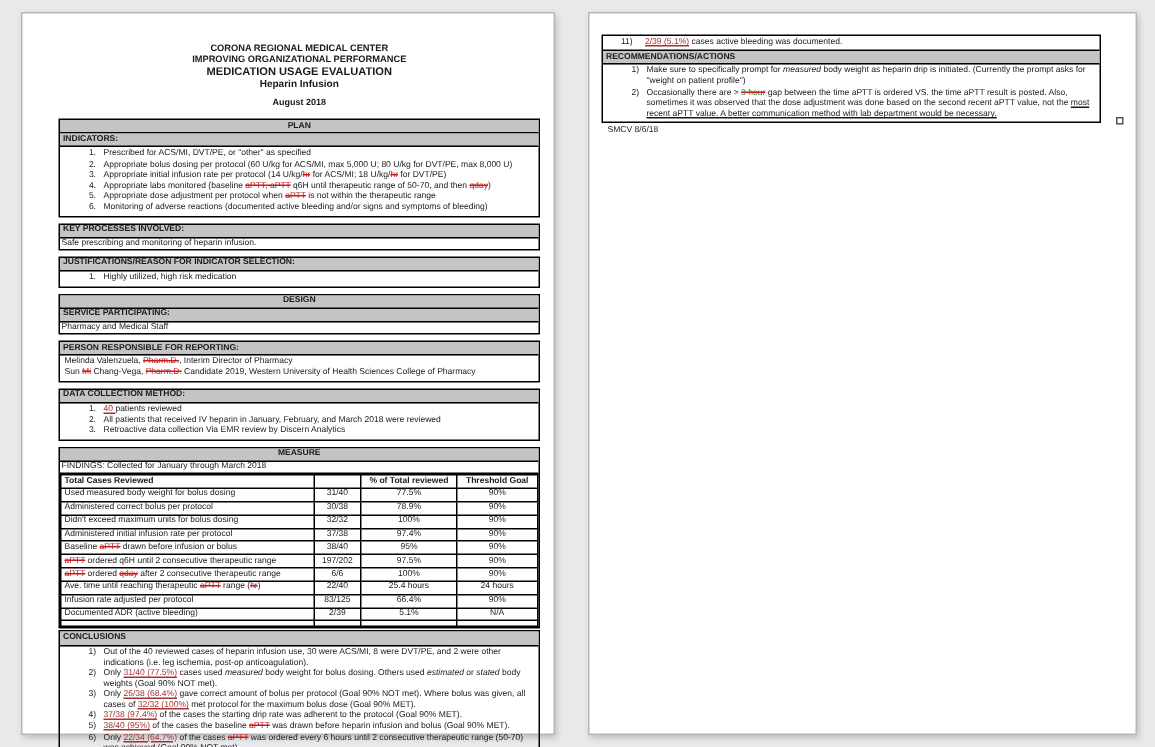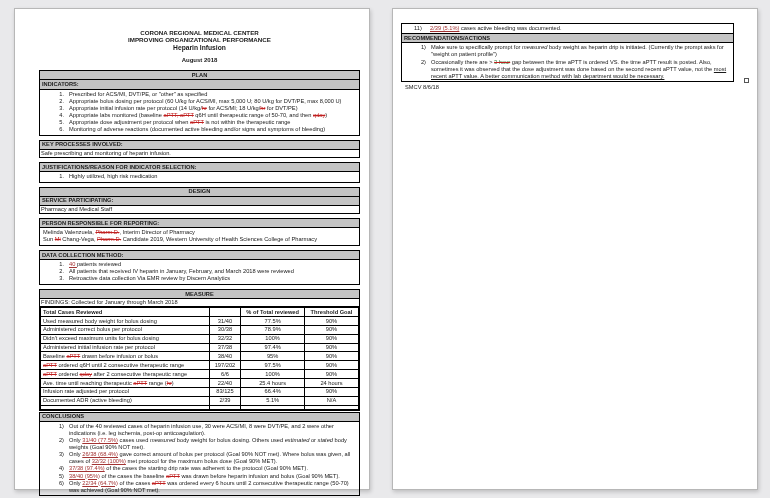--- a/index.html
+++ b/index.html
@@ -76,20 +76,21 @@
 </style>
 </head>
 <body style="--section-header-bg: #c4c4c4; --deletion-red: #c02020; --insertion-red: #a33333; --revision-green: #2e7d32;">
 
 <div class="page" id="page-left">
   <div class="doc">
 
     <div class="title-block">
       <div class="t1">CORONA REGIONAL MEDICAL CENTER</div>
       <div class="t1">IMPROVING ORGANIZATIONAL PERFORMANCE</div>
+      <div class="t2">MEDICATION USAGE EVALUATION</div>
       <div class="t3">Heparin Infusion</div>
       <div class="t4">August 2018</div>
     </div>
 
     <div class="sec">
       <div class="sec-h center">PLAN</div>
       <div class="sec-h">INDICATORS:</div>
       <div class="sec-body">
         <div class="li">
             <span class="num">1.</span>

